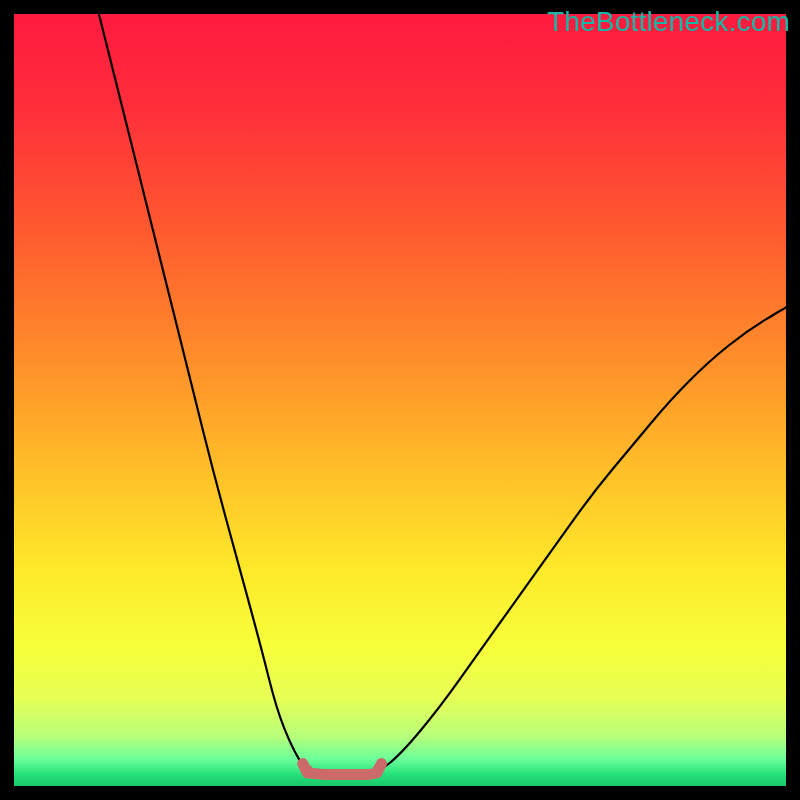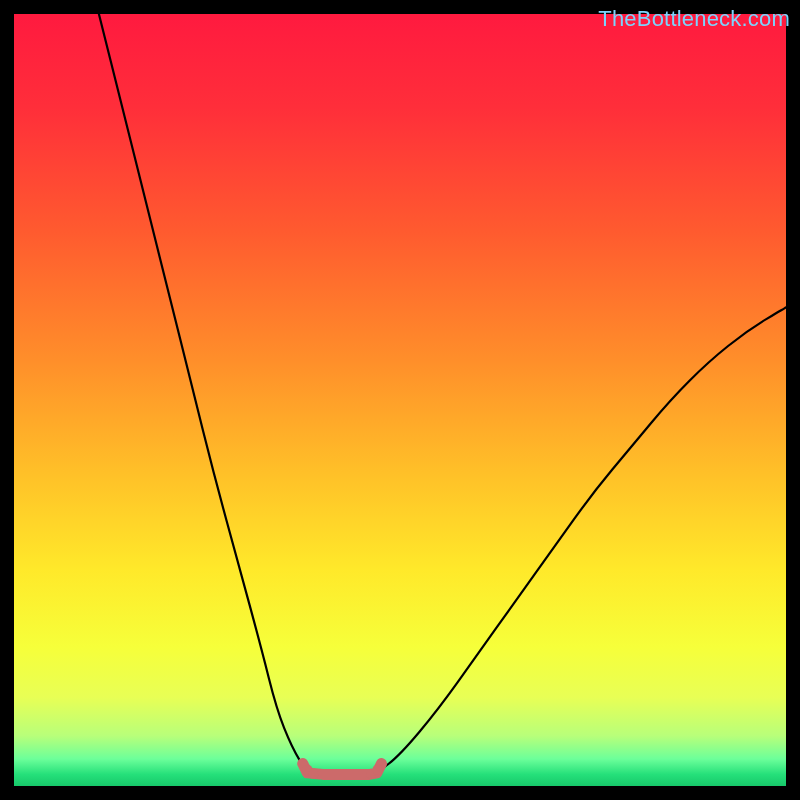--- a/index.html
+++ b/index.html
@@ -16,22 +16,22 @@
     width: 800px;
     height: 800px;
   }
   svg {
     display: block;
   }
   .watermark {
     position: absolute;
     top: 6px;
     right: 10px;
-    color: #7dd3fc;
-    font-size: 22px;
+    color: #14b8a6;
+    font-size: 28px;
     font-weight: 400;
     letter-spacing: 0.2px;
     user-select: none;
   }
 </style>
 </head>
 <body>
 
 <div class="stage">
   <svg id="svg" width="800" height="800" viewBox="0 0 800 800">

